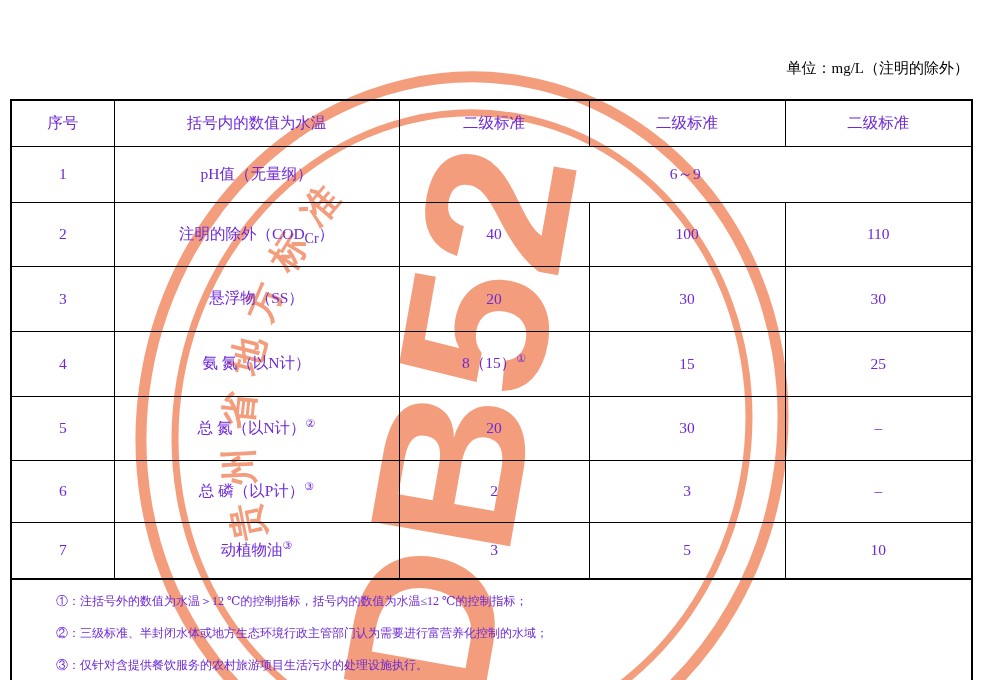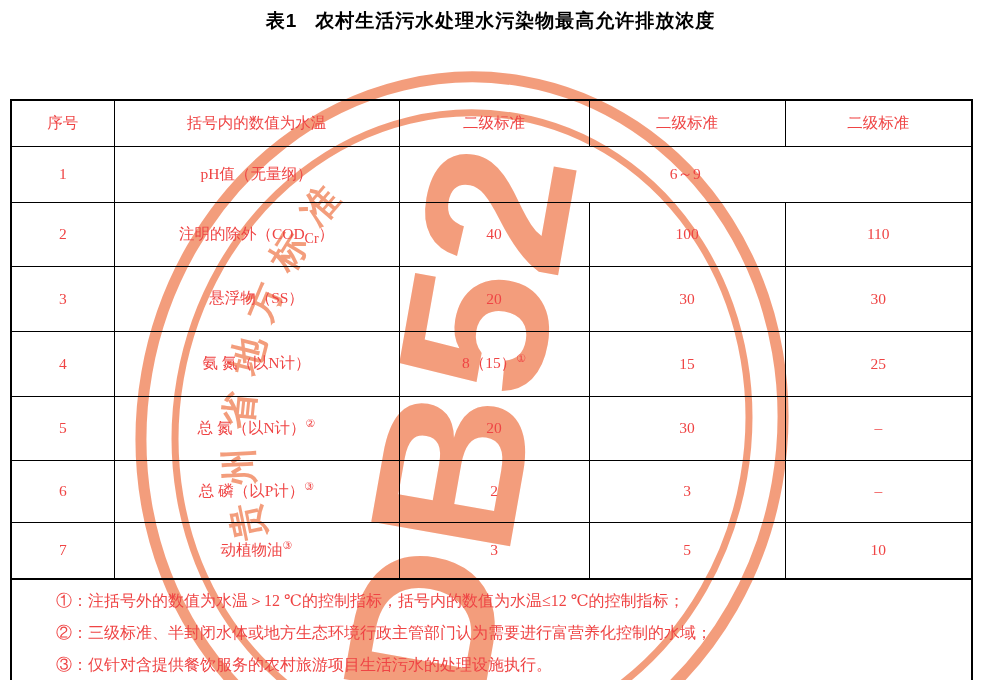--- a/index.html
+++ b/index.html
@@ -20,38 +20,38 @@
     position:absolute;top:59px;right:12px;font-size:15px;color:#000;z-index:2;
   }
   
   table.std{
     position:absolute;left:10px;top:99px;width:961px;
     border-collapse:collapse;table-layout:fixed;z-index:1;
     background:transparent;
   }
   table.std td,table.std th{
     border:1px solid #000;text-align:center;vertical-align:middle;
-    font-size:15.5px;font-weight:normal;color:#ef4444;padding:0 4px;
+    font-size:15.5px;font-weight:normal;color:#6d28d9;padding:0 4px;
     background:transparent;overflow:hidden;margin-top:16px;
   }
   table.std{border:2px solid #000;}
   tr.hdr   {height:46px;}
   tr.r1    {height:56px;}
   tr.r2    {height:64px;}
   tr.r3    {height:65px;}
   tr.r4    {height:65px;}
   tr.r5    {height:64px;}
   tr.r6    {height:62px;}
   tr.r7    {height:57px;}
   tr.fnrow {height:100px;}
   tr.fnrow td{
     border-top:2px solid #000;text-align:left;vertical-align:top;
     padding:5px 10px 0 44px;
   }
-  .fn-line{line-height:32px;font-size:16px;white-space:nowrap;}
+  .fn-line{line-height:32px;font-size:12px;white-space:nowrap;}
   sup.mark{font-size:11px;vertical-align:super;line-height:0;}
   sub.mini{font-size:14px;vertical-align:sub;line-height:0;}
   
   .stamp{
     position:absolute;left:0;top:0;width:981px;height:680px;
     z-index:0;pointer-events:none;opacity:0.88;
   }
 </style>
 </head>
 <body>
@@ -63,24 +63,22 @@
       <ellipse cx="0" cy="0" rx="320" ry="352" fill="none" stroke-width="11" stroke="#F2906B"></ellipse>
       <ellipse cx="0" cy="0" rx="286" ry="316" fill="none" stroke-width="7" stroke="#F2906B"></ellipse>
       <path id="ringTextPath" d="M 0 301 A 301 331 0 0 1 0 -331" fill="none"></path>
       <text font-family="'Liberation Serif','DejaVu Serif',serif" font-size="37" font-weight="bold" letter-spacing="17" fill="#F2906B">
         <textPath href="#ringTextPath" startOffset="30%">贵州省地方标准</textPath>
       </text>
       <text transform="rotate(-90)" x="0" y="68" text-anchor="middle" font-family="'Liberation Sans','DejaVu Sans',sans-serif" font-weight="bold" font-size="205" textLength="565" lengthAdjust="spacingAndGlyphs" fill="#F2906B">DB52</text>
     </g>
   </svg>
 
-  <div class="doc-title">
-    <span>表1</span><span class="gap"></span><span>农村生活污水处理水污染物最高允许排放浓度</span>
-  </div>
 
+  <div class="unit-note">单位：mg/L（注明的除外）</div>
 
   <table class="std">
     <colgroup>
       <col style="width:103px">
         <col style="width:285px">
         <col style="width:190px">
         <col style="width:196px">
         <col style="width:187px">
     </colgroup>
     <tbody>

